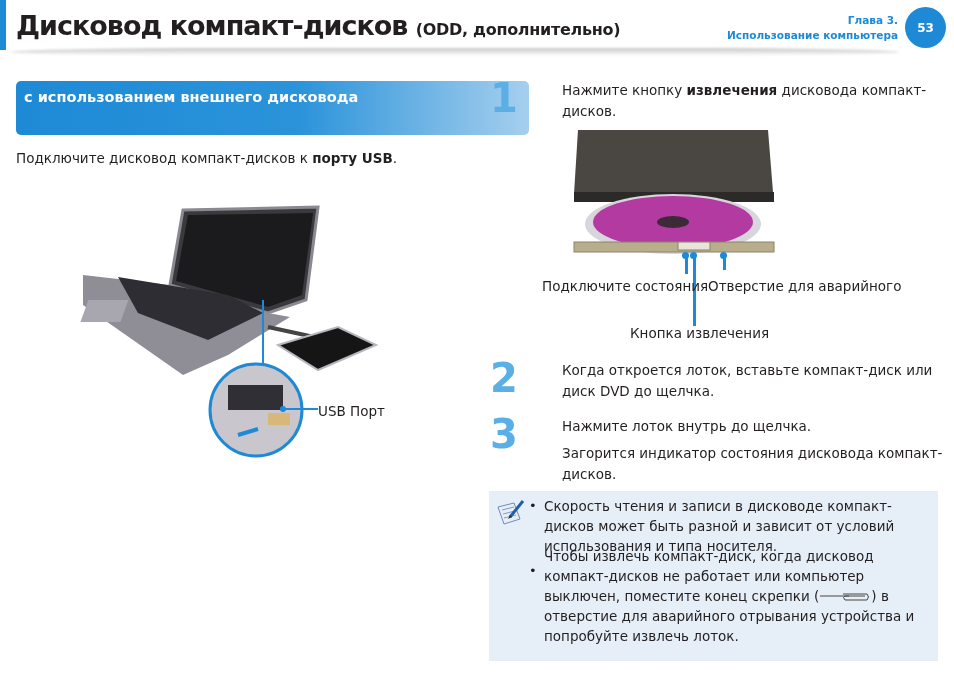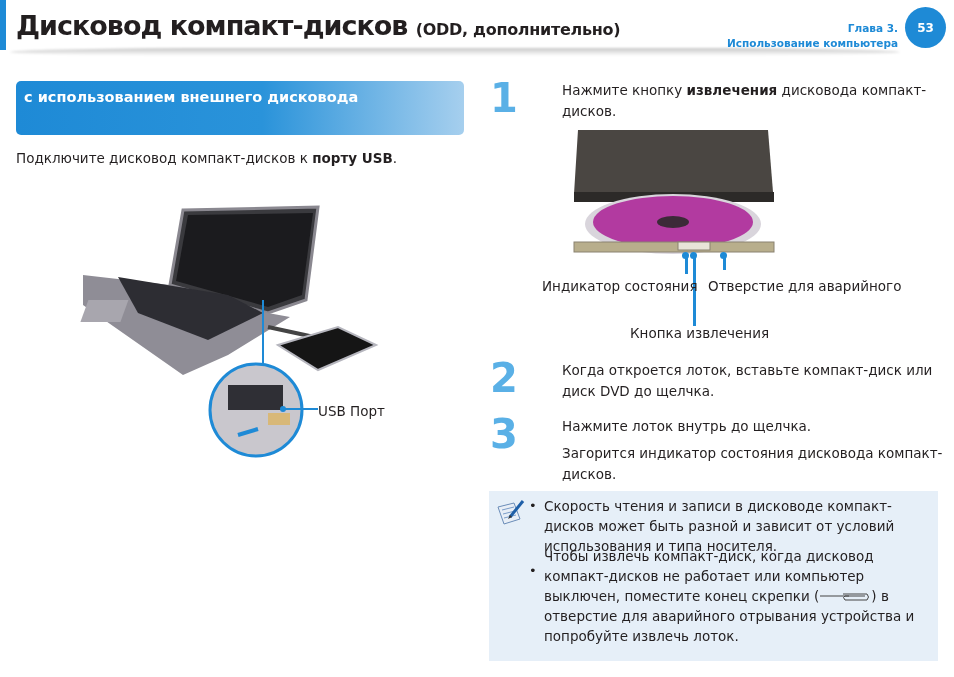--- a/index.html
+++ b/index.html
@@ -4,25 +4,25 @@
 <style>
   html, body { margin:0; padding:0; }
   body { width:954px; height:677px; background:#ffffff; position:relative; overflow:hidden;
          font-family:"DejaVu Sans", "Liberation Sans", sans-serif; color:#231f20; }
   .accent-bar { position:absolute; left:0; top:0; width:6px; height:50px; background:#1e8ad6; }
   .page-title { position:absolute; left:16px; top:10px; font-size:27px; font-weight:bold; letter-spacing:-1px; white-space:nowrap; }
   .page-title .sub { font-size:16px; letter-spacing:-0.3px; }
   .header-shadow { position:absolute; left:10px; top:48px; width:890px; height:8px;
         background:linear-gradient(to bottom, rgba(0,0,0,0.22), rgba(0,0,0,0)); 
         border-radius:50%/100%; filter:blur(1px); }
-  .chapter { position:absolute; right:56px; top:13px; text-align:right; font-size:10.5px; font-weight:bold; color:#1e8ad6; line-height:15px;margin-top:8px; }
+  .chapter { position:absolute; right:56px; top:13px; text-align:right; font-size:10.5px; font-weight:bold; color:#1e8ad6; line-height:15px; }
   .page-num { position:absolute; left:905px; top:7px; width:41px; height:41px; border-radius:50%; background:#1e8ad6;
         color:#fff; font-weight:bold; font-size:12px; display:flex; align-items:center; justify-content:center; }
 
-  .section-banner { position:absolute; left:16px; top:81px; width:448px; height:54px; border-radius:5px;
+  .section-banner { position:absolute; left:16px; top:81px; width:513px; height:54px; border-radius:5px;
         background:linear-gradient(to right, #1e8ad6 0%, #2a93da 55%, #a6cfee 100%); color:#fff;
         font-weight:bold; font-size:14.5px; line-height:19px; padding:7px 0 4px 8px; box-sizing:border-box; }
   .intro { position:absolute; left:16px; top:150px; font-size:13.5px; }
   .intro b { font-weight:bold; }
 
   .laptop-fig { position:absolute; left:78px; top:205px; width:315px; height:255px; }
   .usb-label { position:absolute; left:318px; top:403px; font-size:13.5px; }
 
   .step-num { position:absolute; font-size:40px; color:#5ab0e6; font-weight:bold; line-height:40px; }
   .step-text { position:absolute; left:522px; font-size:13.5px; line-height:21px; width:410px;margin-left:40px; }
@@ -97,21 +97,21 @@
   <rect x="110" y="120" width="32" height="8" fill="#e8e4d8" stroke="#8a8270"></rect>
 </svg>
 
 <div class="callout-line" style="left:685px;top:256px;height:18px;"></div>
 <div class="callout-dot" style="left:682px;top:252px;"></div>
 <div class="callout-line" style="left:693px;top:256px;height:70px;"></div>
 <div class="callout-dot" style="left:690px;top:252px;"></div>
 <div class="callout-line" style="left:723px;top:256px;height:14px;"></div>
 <div class="callout-dot" style="left:720px;top:252px;"></div>
 
-<div class="callout-text" style="left:542px;top:276px;">Индикатор состояния</div>
+<div class="callout-text" style="left:542px;top:276px;">Подключите состояния</div>
 <div class="callout-text" style="left:708px;top:276px;">
   <div>Отверстие для аварийного</div>
 </div>
 <div class="callout-text" style="left:630px;top:323px;">Кнопка извлечения</div>
 
 <div class="step-num" style="left:490px;top:358px;">2</div>
 <div class="step-text" style="top:360px;width:400px;">Когда откроется лоток, вставьте компакт-диск или диск DVD до щелчка.</div>
 
 <div class="step-num" style="left:490px;top:414px;">3</div>
 <div class="step-text" style="top:416px;">Нажмите лоток внутрь до щелчка.</div>

